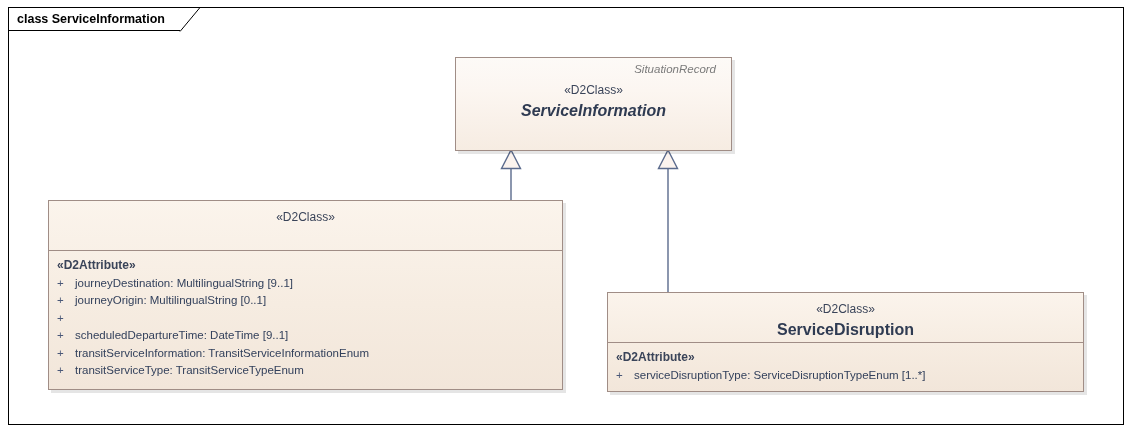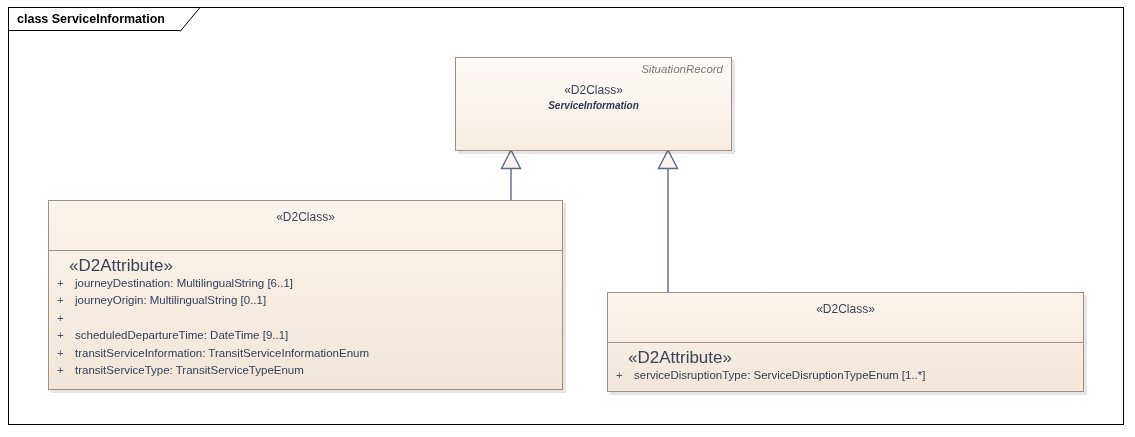--- a/index.html
+++ b/index.html
@@ -81,55 +81,56 @@
     position: relative;
     box-sizing: border-box;
     padding: 5px 8px 7px 8px;
     text-align: center;
   }
   .uml-header.with-divider {
     border-bottom: 1px solid #a08d86;
   }
   .qualifier {
     position: absolute;
-    right: 8px;
+    right: 15px;
     top: 5px;
     font-size: 11.5px;
     font-style: italic;
     color: #7b7b7b;
     white-space: nowrap;
     text-align: center;
   }
   .stereotype {
     font-size: 12px;
     color: #3a4459;
     line-height: 1.45;
     white-space: nowrap;
   }
   .class-name {
-    font-size: 10px;
+    font-size: 16px;
     font-weight: bold;
     color: #2f3b52;
     line-height: 1.45;
     white-space: nowrap;
   }
   .class-name.abstract {
     font-style: italic;
   }
 
   .uml-compartment {
     box-sizing: border-box;
     padding: 6px 0 7px 0;
   }
   .attr-stereotype {
-    font-size: 17px;
+    font-size: 12px;
     color: #3a4459;
-    padding-left: 20px;
+    padding-left: 8px;
     line-height: 17.5px;
     white-space: nowrap;
+    font-weight: bold;
   }
   .attr-row {
     display: flex;
     align-items: baseline;
     line-height: 17.5px;
     white-space: nowrap;
   }
   .attr-vis {
     width: 26px;
     min-width: 26px;
@@ -192,21 +193,21 @@
 
   <div class="uml-class shaded" id="box-transit-information" style="left:48px; top:200px; width:515px; height:190px;">
     <div class="uml-header with-divider" style="height:50px; padding-top:8px;">
       <div class="stereotype">«D2Class»</div>
     </div>
     <div class="uml-compartment">
       <div class="attr-stereotype">«D2Attribute»</div>
 
       <div class="attr-row">
         <span class="attr-vis">+</span>
-        <span class="attr-text">journeyDestination: MultilingualString [6..1]</span>
+        <span class="attr-text">journeyDestination: MultilingualString [9..1]</span>
       </div>
       <div class="attr-row">
         <span class="attr-vis">+</span>
         <span class="attr-text">journeyOrigin: MultilingualString [0..1]</span>
       </div>
       <div class="attr-row">
         <span class="attr-vis">+</span>
       </div>
       <div class="attr-row">
         <span class="attr-vis">+</span>
@@ -219,20 +220,21 @@
       <div class="attr-row">
         <span class="attr-vis">+</span>
         <span class="attr-text">transitServiceType: TransitServiceTypeEnum</span>
       </div>
     </div>
   </div>
 
   <div class="uml-class shaded" id="box-service-disruption" style="left:607px; top:292px; width:477px; height:100px;">
     <div class="uml-header with-divider" style="height:50px; padding-top:8px;">
       <div class="stereotype">«D2Class»</div>
+      <div class="class-name">ServiceDisruption</div>
     </div>
     <div class="uml-compartment">
       <div class="attr-stereotype">«D2Attribute»</div>
       <div class="attr-row">
         <span class="attr-vis">+</span>
         <span class="attr-text">serviceDisruptionType: ServiceDisruptionTypeEnum [1..*]</span>
       </div>
     </div>
   </div>
 

